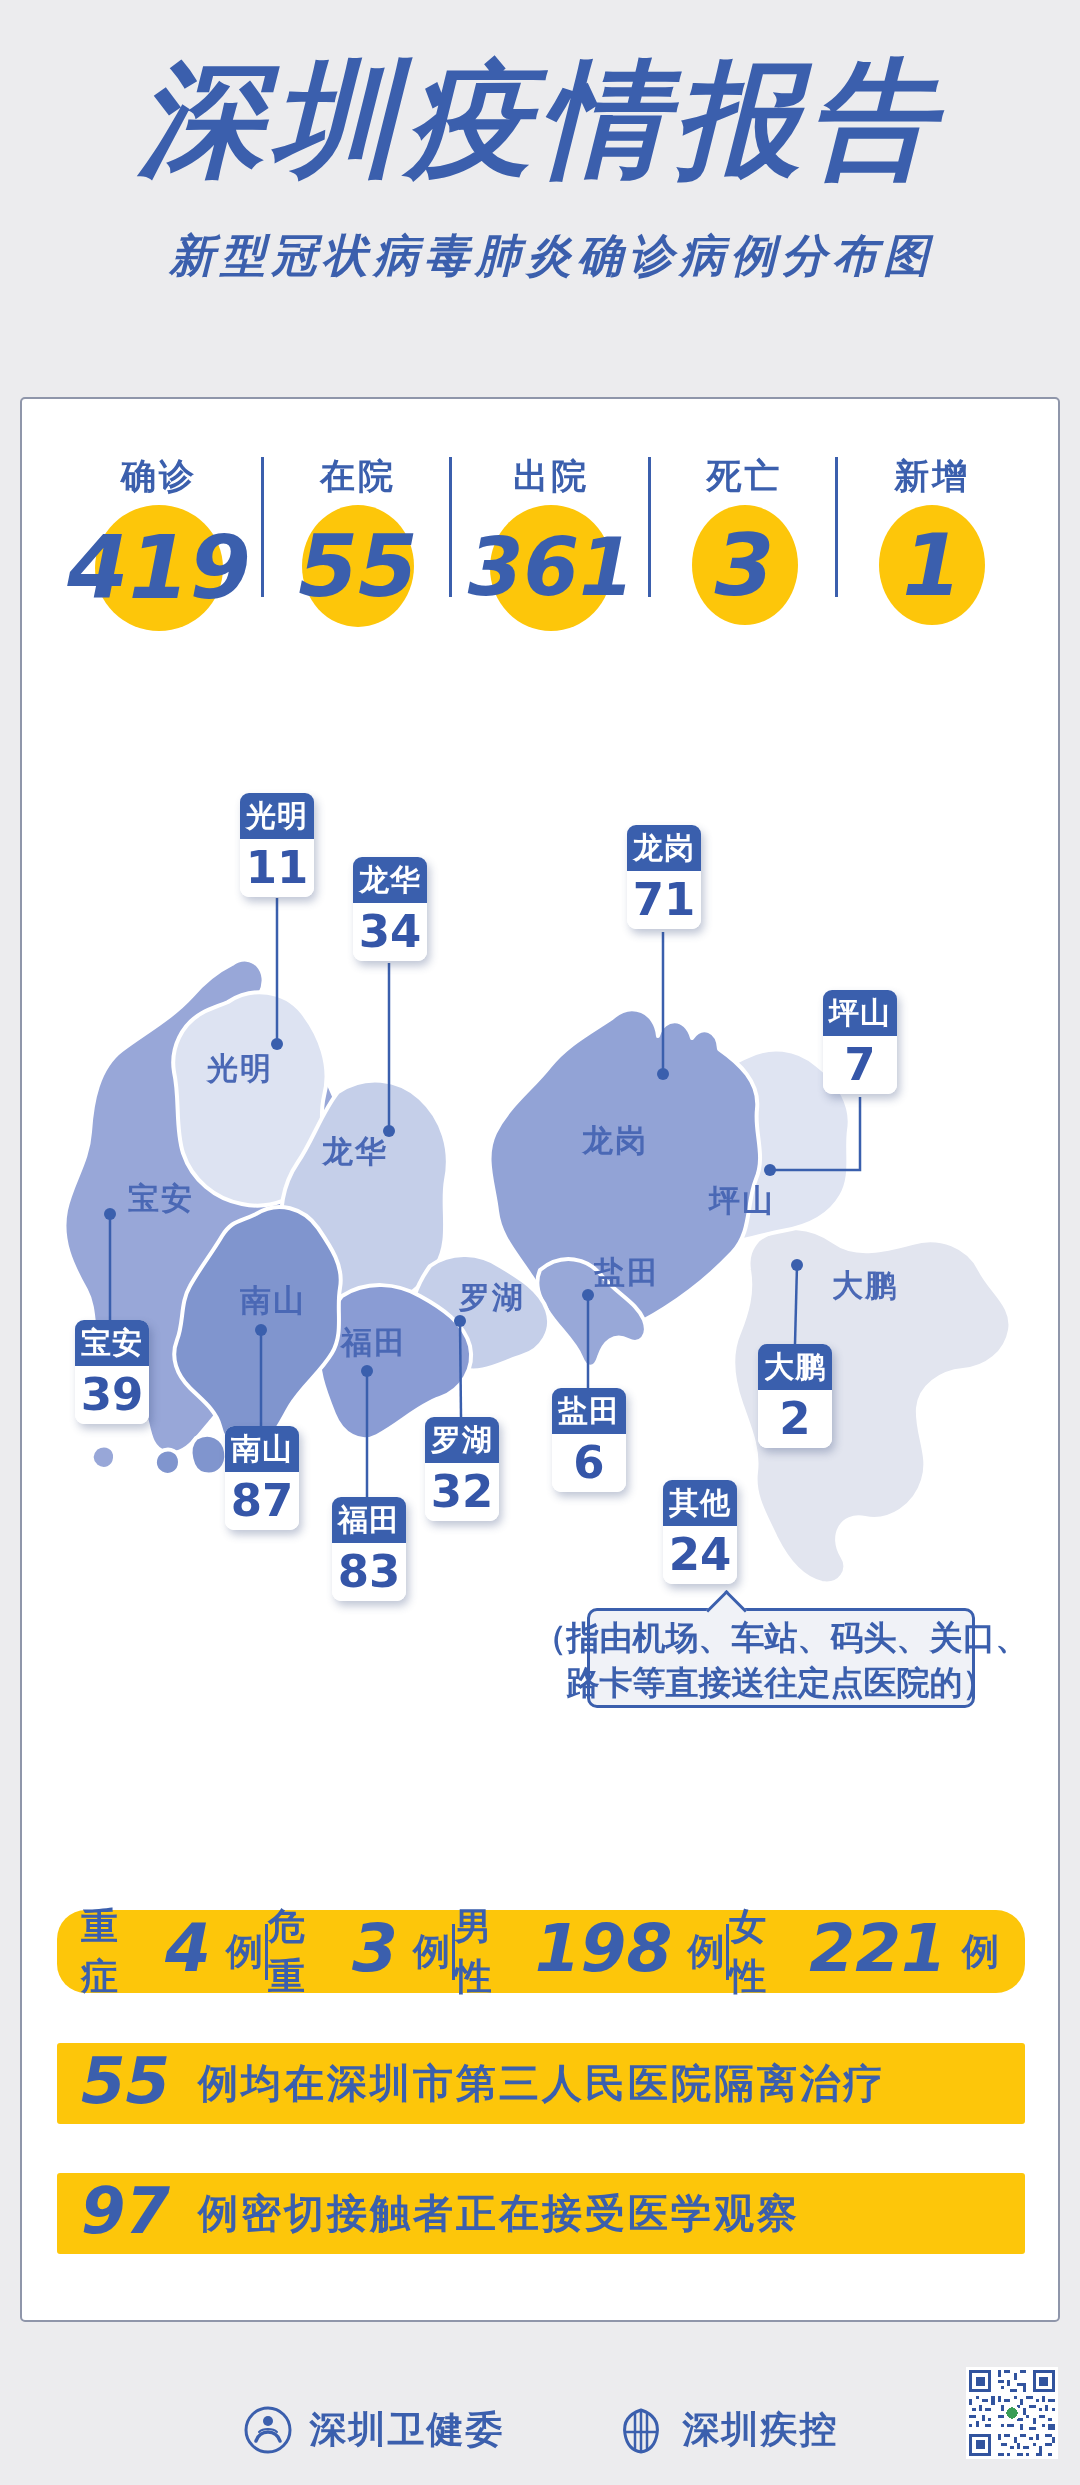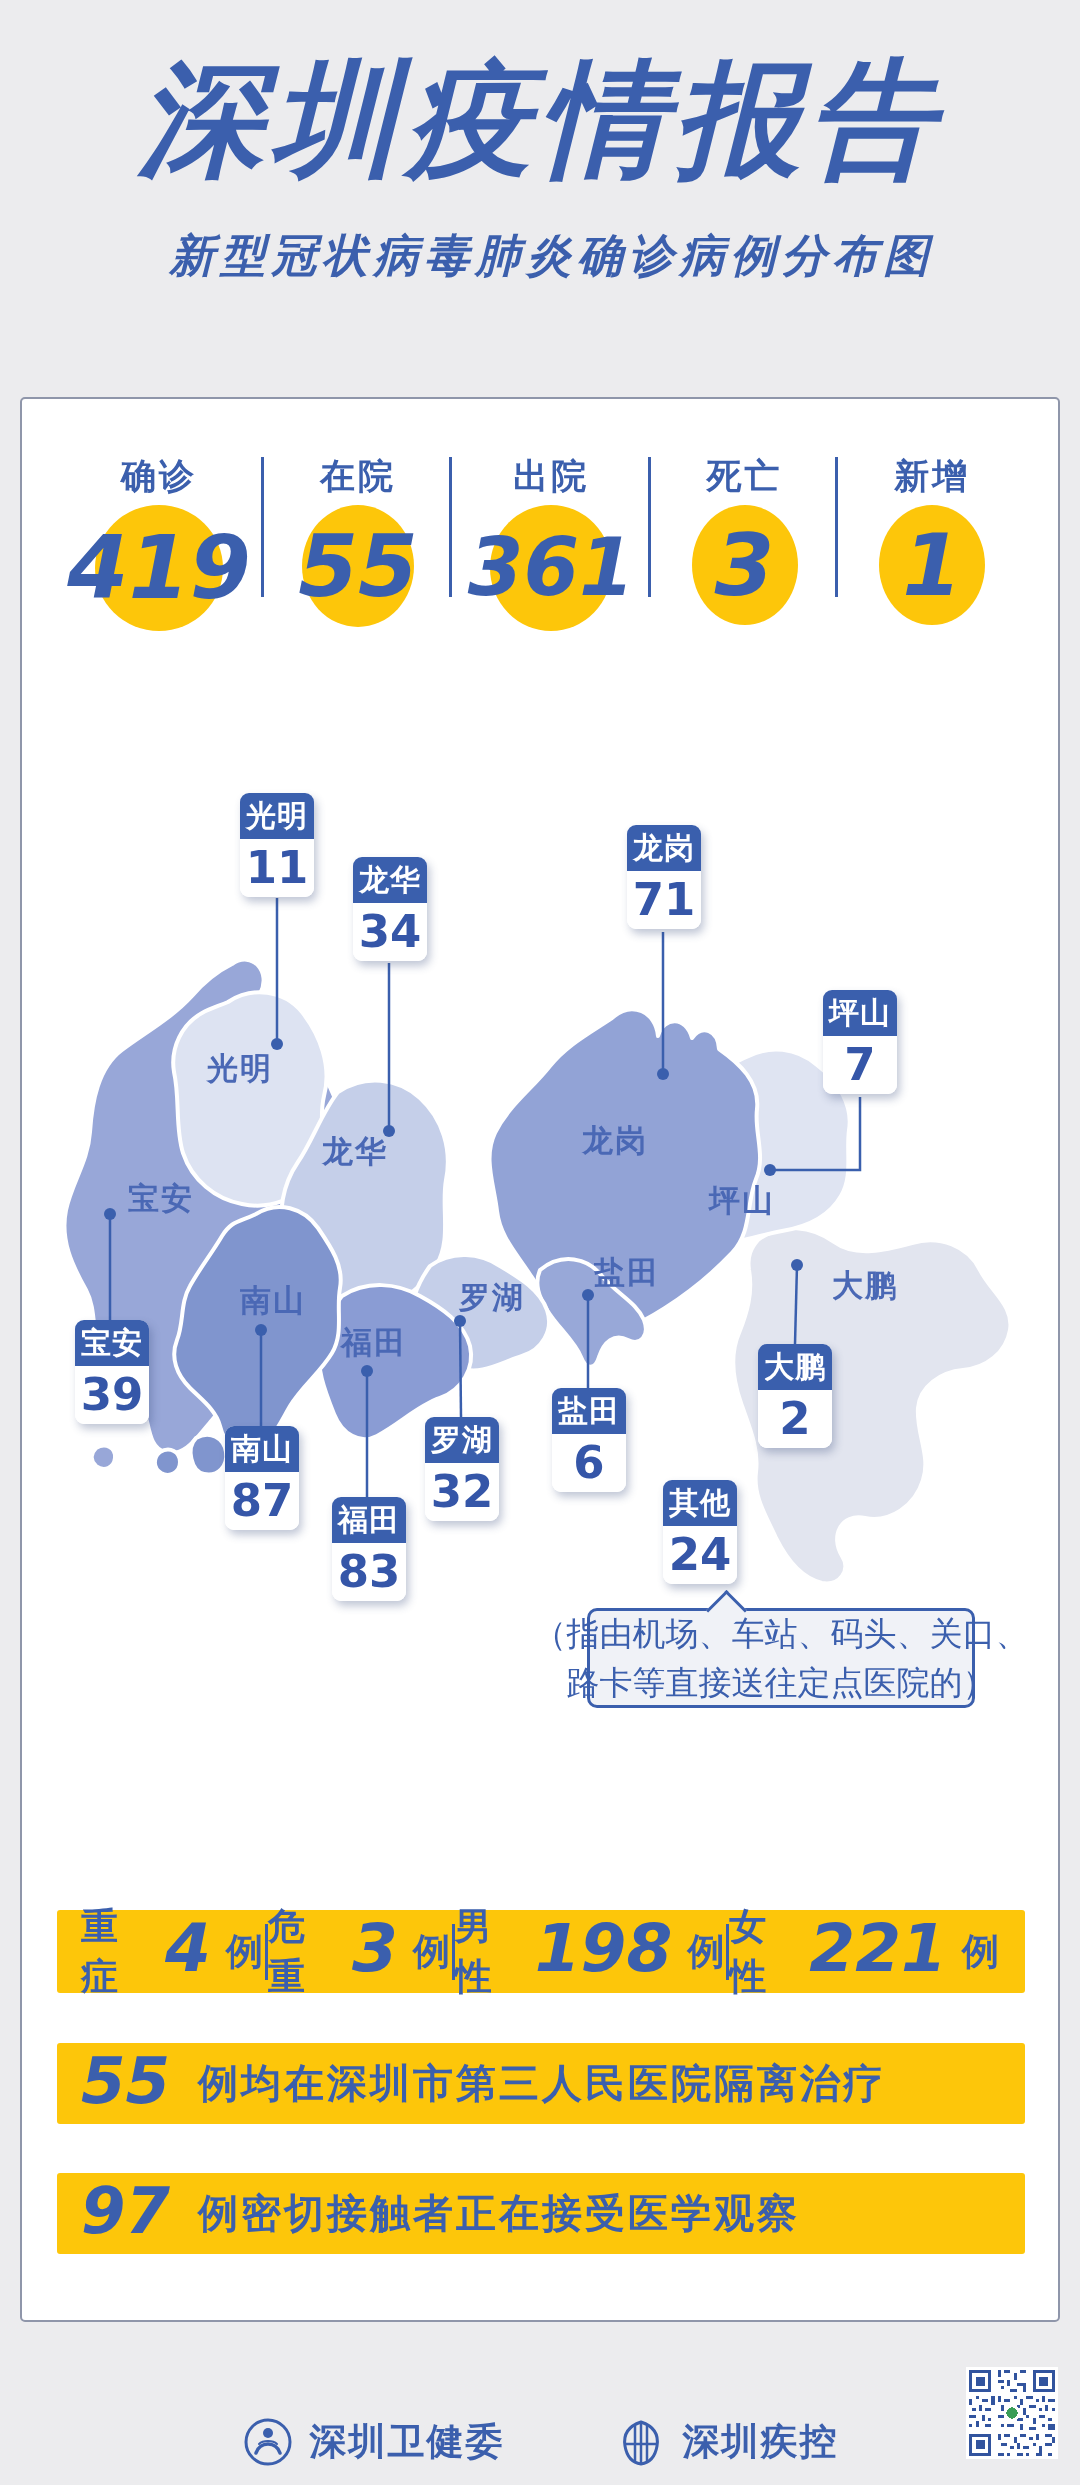--- a/index.html
+++ b/index.html
@@ -66,47 +66,47 @@
     background:#3a5fad;color:#ffffff;font-size:30px;font-weight:700;
     height:46px;line-height:46px;border-radius:9px 9px 0 0;letter-spacing:1px;white-space:nowrap;
   }
   .callout .bd{
     height:58px;line-height:58px;font-size:45px;font-weight:700;color:#3556a8;
     border-radius:0 0 9px 9px;background:#ffffff;
   }
   .note-bubble{
     position:absolute;left:565px;top:1209px;width:382px;height:94px;
     background:#f0f2f7;border:3px solid #3b5fad;border-radius:10px;z-index:3;
-    display:flex;flex-direction:column;align-items:center;justify-content:space-between;
-    color:#3b5fad;font-size:33px;font-weight:400;line-height:45px;white-space:nowrap;
+    display:flex;flex-direction:column;align-items:center;justify-content:flex-end;
+    color:#3b5fad;font-size:33px;font-weight:700;line-height:45px;white-space:nowrap;
   }
   .note-pointer{
     position:absolute;left:690px;top:1197px;width:26px;height:26px;
     background:#f0f2f7;border-left:3px solid #3b5fad;border-top:3px solid #3b5fad;
     transform:rotate(45deg);z-index:4;
   }
   
   .ybar{
     position:absolute;left:35px;width:968px;background:#fdc60a;border-radius:3px;
     color:#3b5fad;display:flex;align-items:center;box-sizing:border-box;
   }
-  .bar-summary{top:1511px;height:83px;justify-content:space-between;padding:0 24px;}
+  .bar-summary{top:1511px;height:83px;justify-content:space-between;padding:0 24px;border-radius:29px;}
   .sum-group{display:flex;align-items:center;gap:15px;}
   .sum-label,.sum-unit{font-size:37px;font-weight:800;letter-spacing:2px;}
   .sum-num{font-size:66px;font-weight:800;font-style:italic;line-height:1;transform:translateY(-3px);}
   .sum-div{width:3px;height:56px;background:#3b5fad;}
   .bar-line{padding:0 24px;}
   .bar-hospital{top:1644px;height:81px;}
   .bar-observe{top:1774px;height:81px;}
   .big-num{font-size:64px;font-weight:800;font-style:italic;line-height:1;margin-right:28px;transform:translateY(-3px);}
   .bar-text{font-size:40px;font-weight:800;letter-spacing:3px;white-space:nowrap;}
   
   .footer{
     position:absolute;left:0;top:2392px;width:1080px;height:76px;
-    display:flex;align-items:flex-end;justify-content:center;gap:110px;
+    display:flex;align-items:center;justify-content:center;gap:110px;
   }
   .footer-item{display:flex;align-items:center;gap:16px;}
   .footer-text{font-size:37px;font-weight:700;color:#3b5fad;letter-spacing:2px;white-space:nowrap;}
   .qr{position:absolute;left:966px;top:2366px;width:92px;height:94px;}
 </style>
 </head>
 <body>
 
 <div class="page">
 

